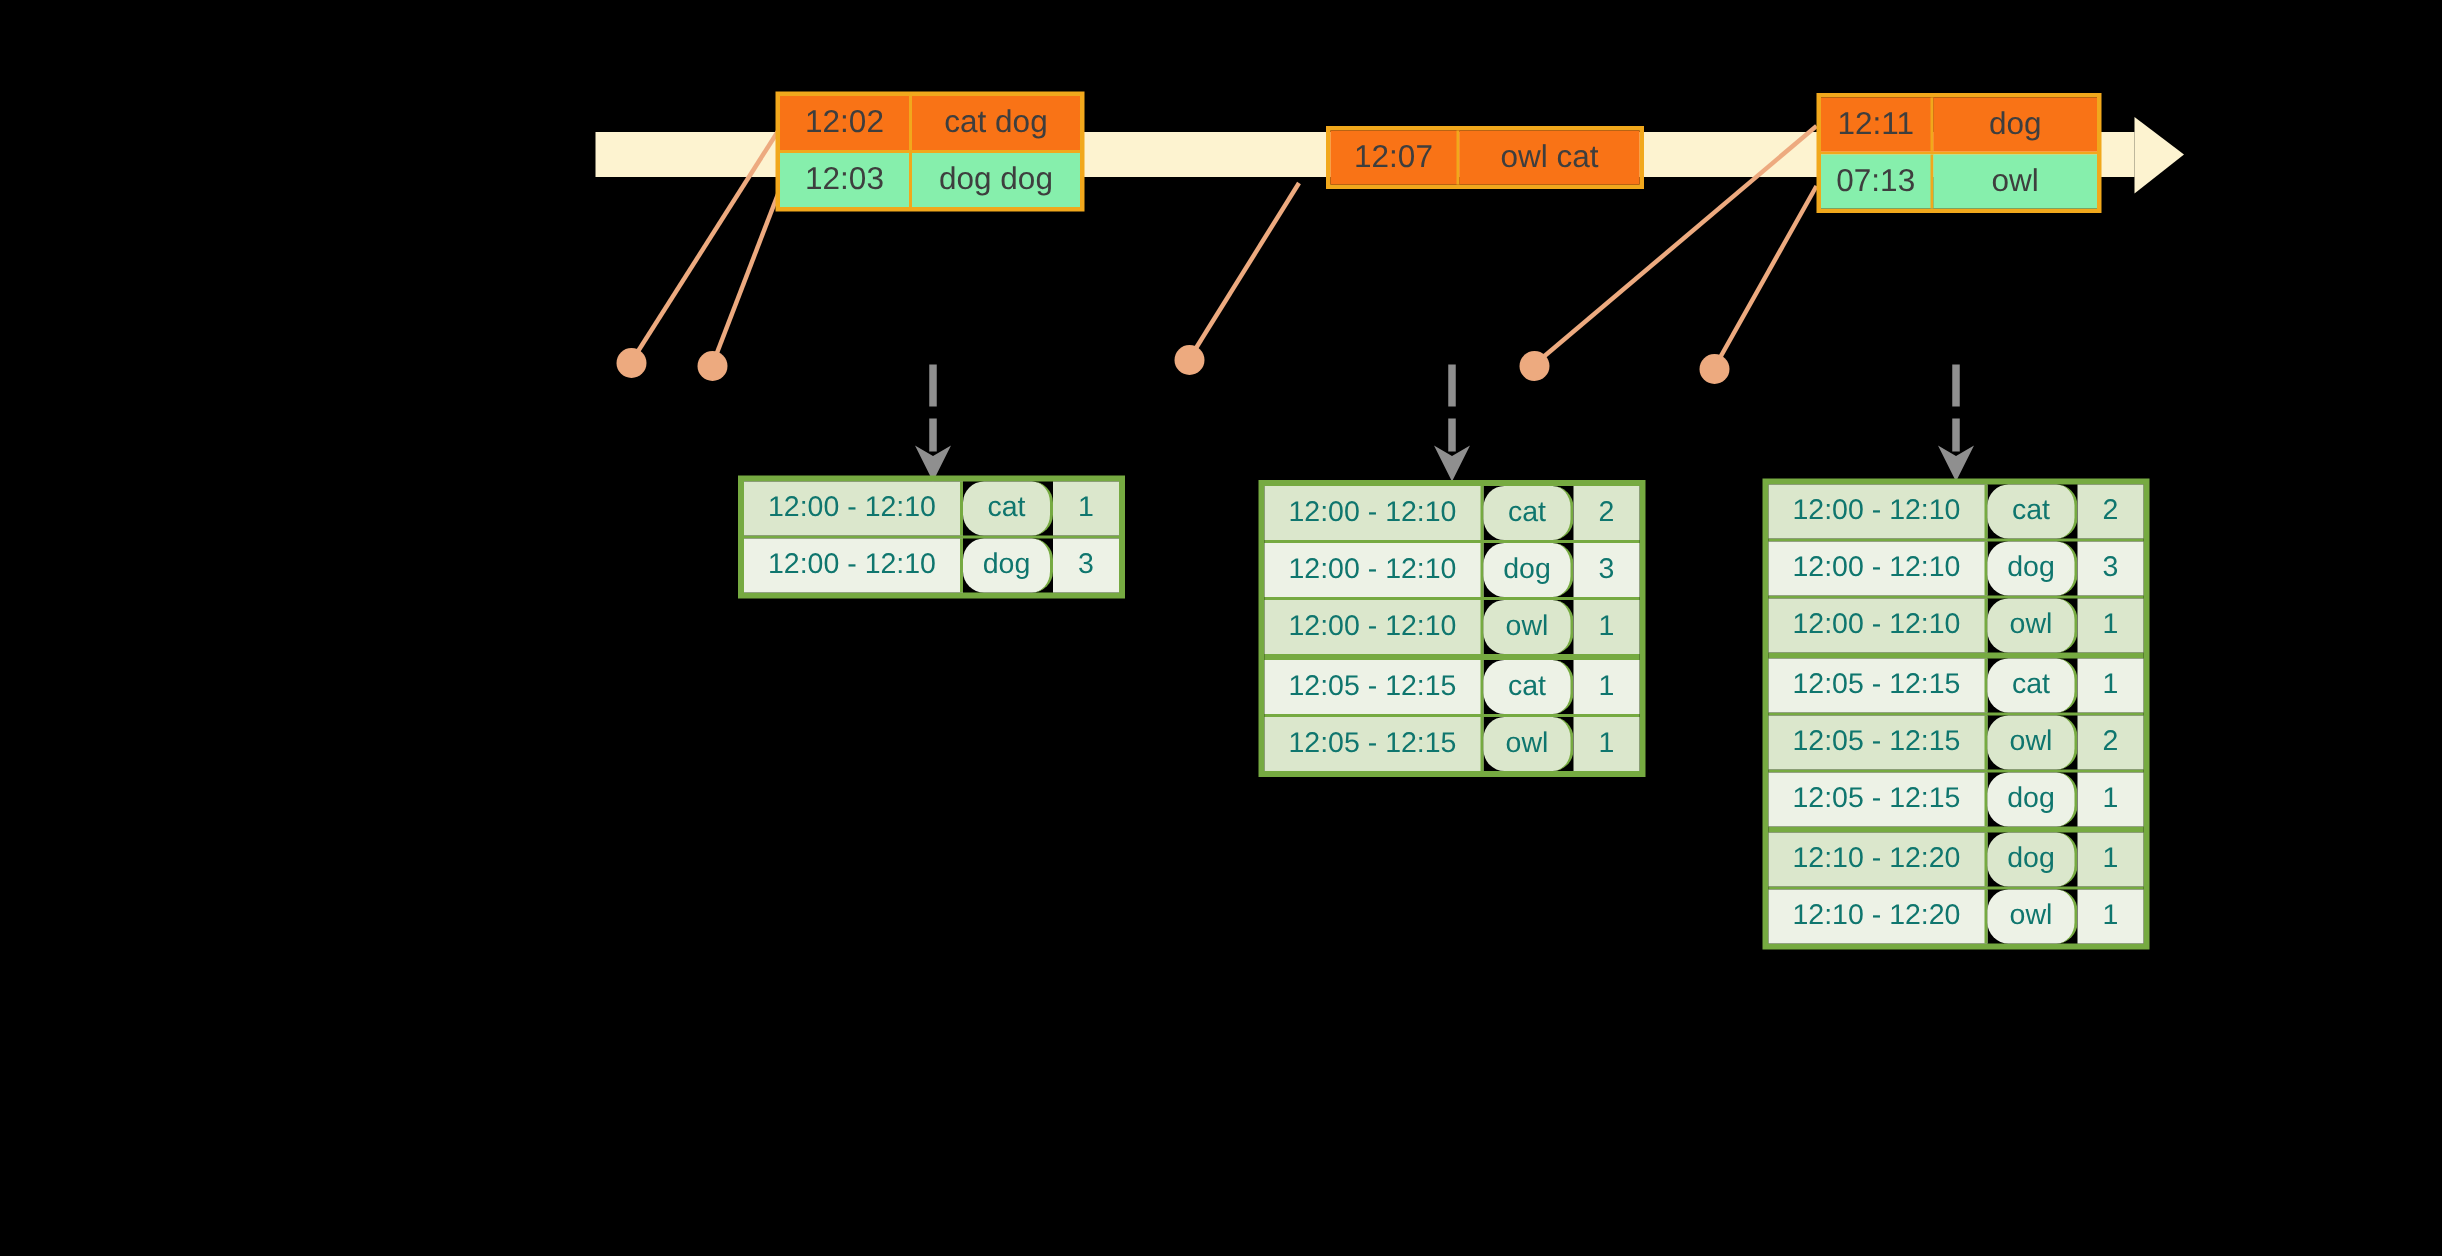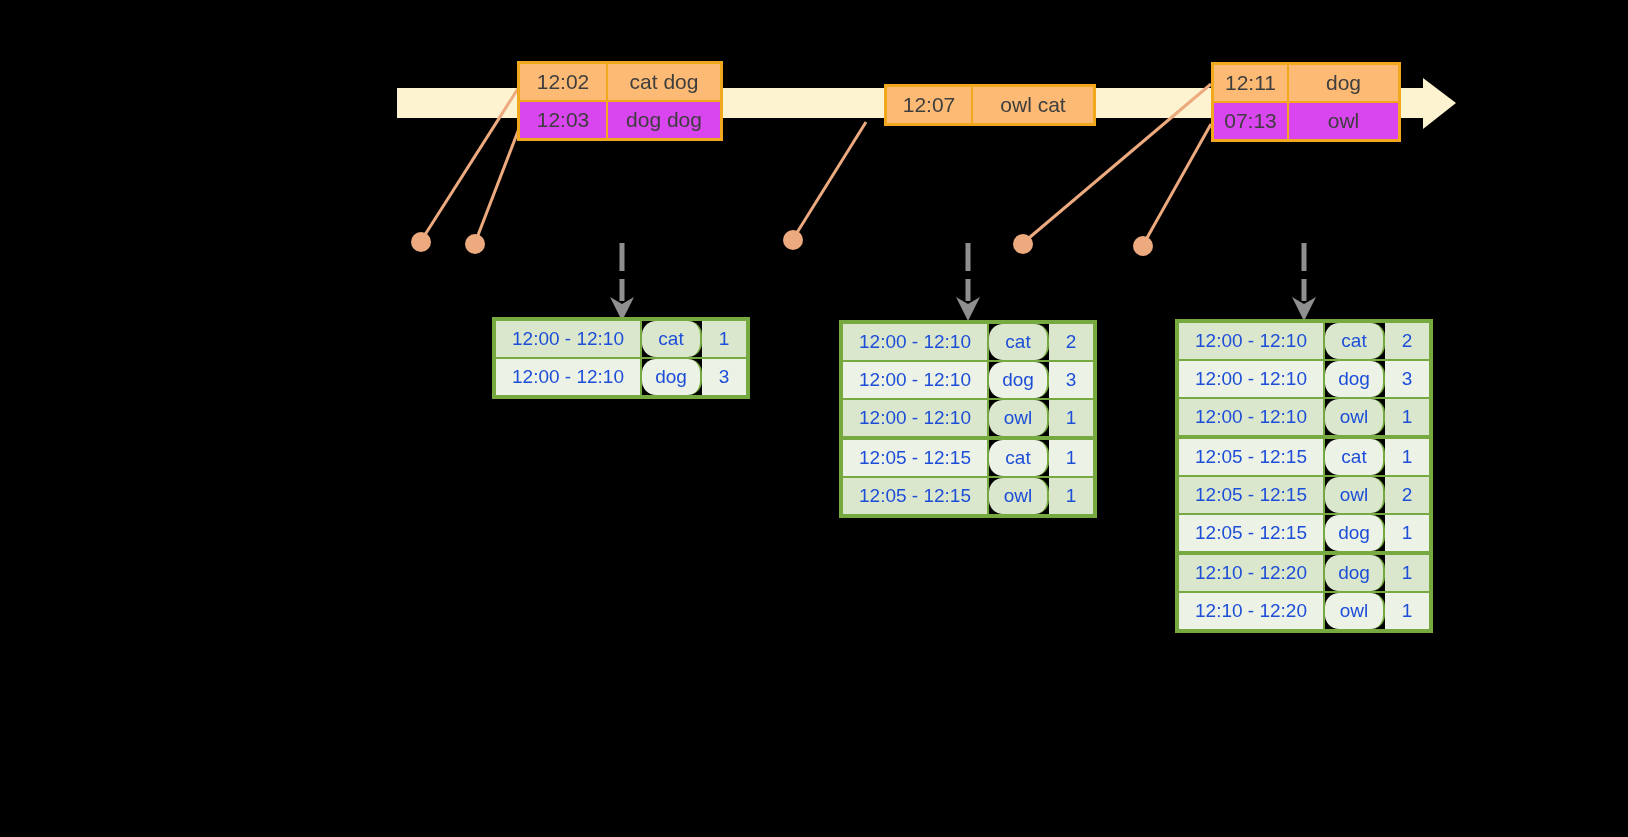--- a/index.html
+++ b/index.html
@@ -11,30 +11,30 @@
 
   
   .event-table { position:absolute; border:3px solid #f1a81c; }
   .event-row { display:flex; }
   .event-row + .event-row { border-top:2px solid #f1a81c; }
   .ecell { height:36px; line-height:36px; text-align:center;
            font-size:21px; color:#3e3e3e; }
   .etime { width:86px; border-right:2px solid #f1a81c; }
   .ewords { flex:1; }
   .et3 .etime { width:73px; }
-  .er-dark  .ecell { background:#fdba74; }
-  .er-light .ecell { background:#d946ef; }
+  .er-dark  .ecell { background:#f97316; }
+  .er-light .ecell { background:#86efac; }
 
   
   .result-table { position:absolute; border:4px solid #76aa41; }
   .result-row { display:flex; }
   .result-row + .result-row { border-top:2px solid #76aa41; }
   .result-row.group-start { border-top:4px solid #76aa41; }
   .rcell { height:36px; line-height:36px; text-align:center;
-           font-size:19px; color:#1d4ed8; }
+           font-size:19px; color:#0f766e; }
   .rwindow { width:144px; border-right:2px solid #76aa41; }
   .rword   { width:58px;  border-right:2px solid #76aa41;border-radius:14px; }
   .rcount  { width:44px; }
   .rr-dark  .rcell { background:#dbe7cc; }
   .rr-light .rcell { background:#edf2e6; }
 </style>
 </head>
 <body>
 
 <div class="canvas">

